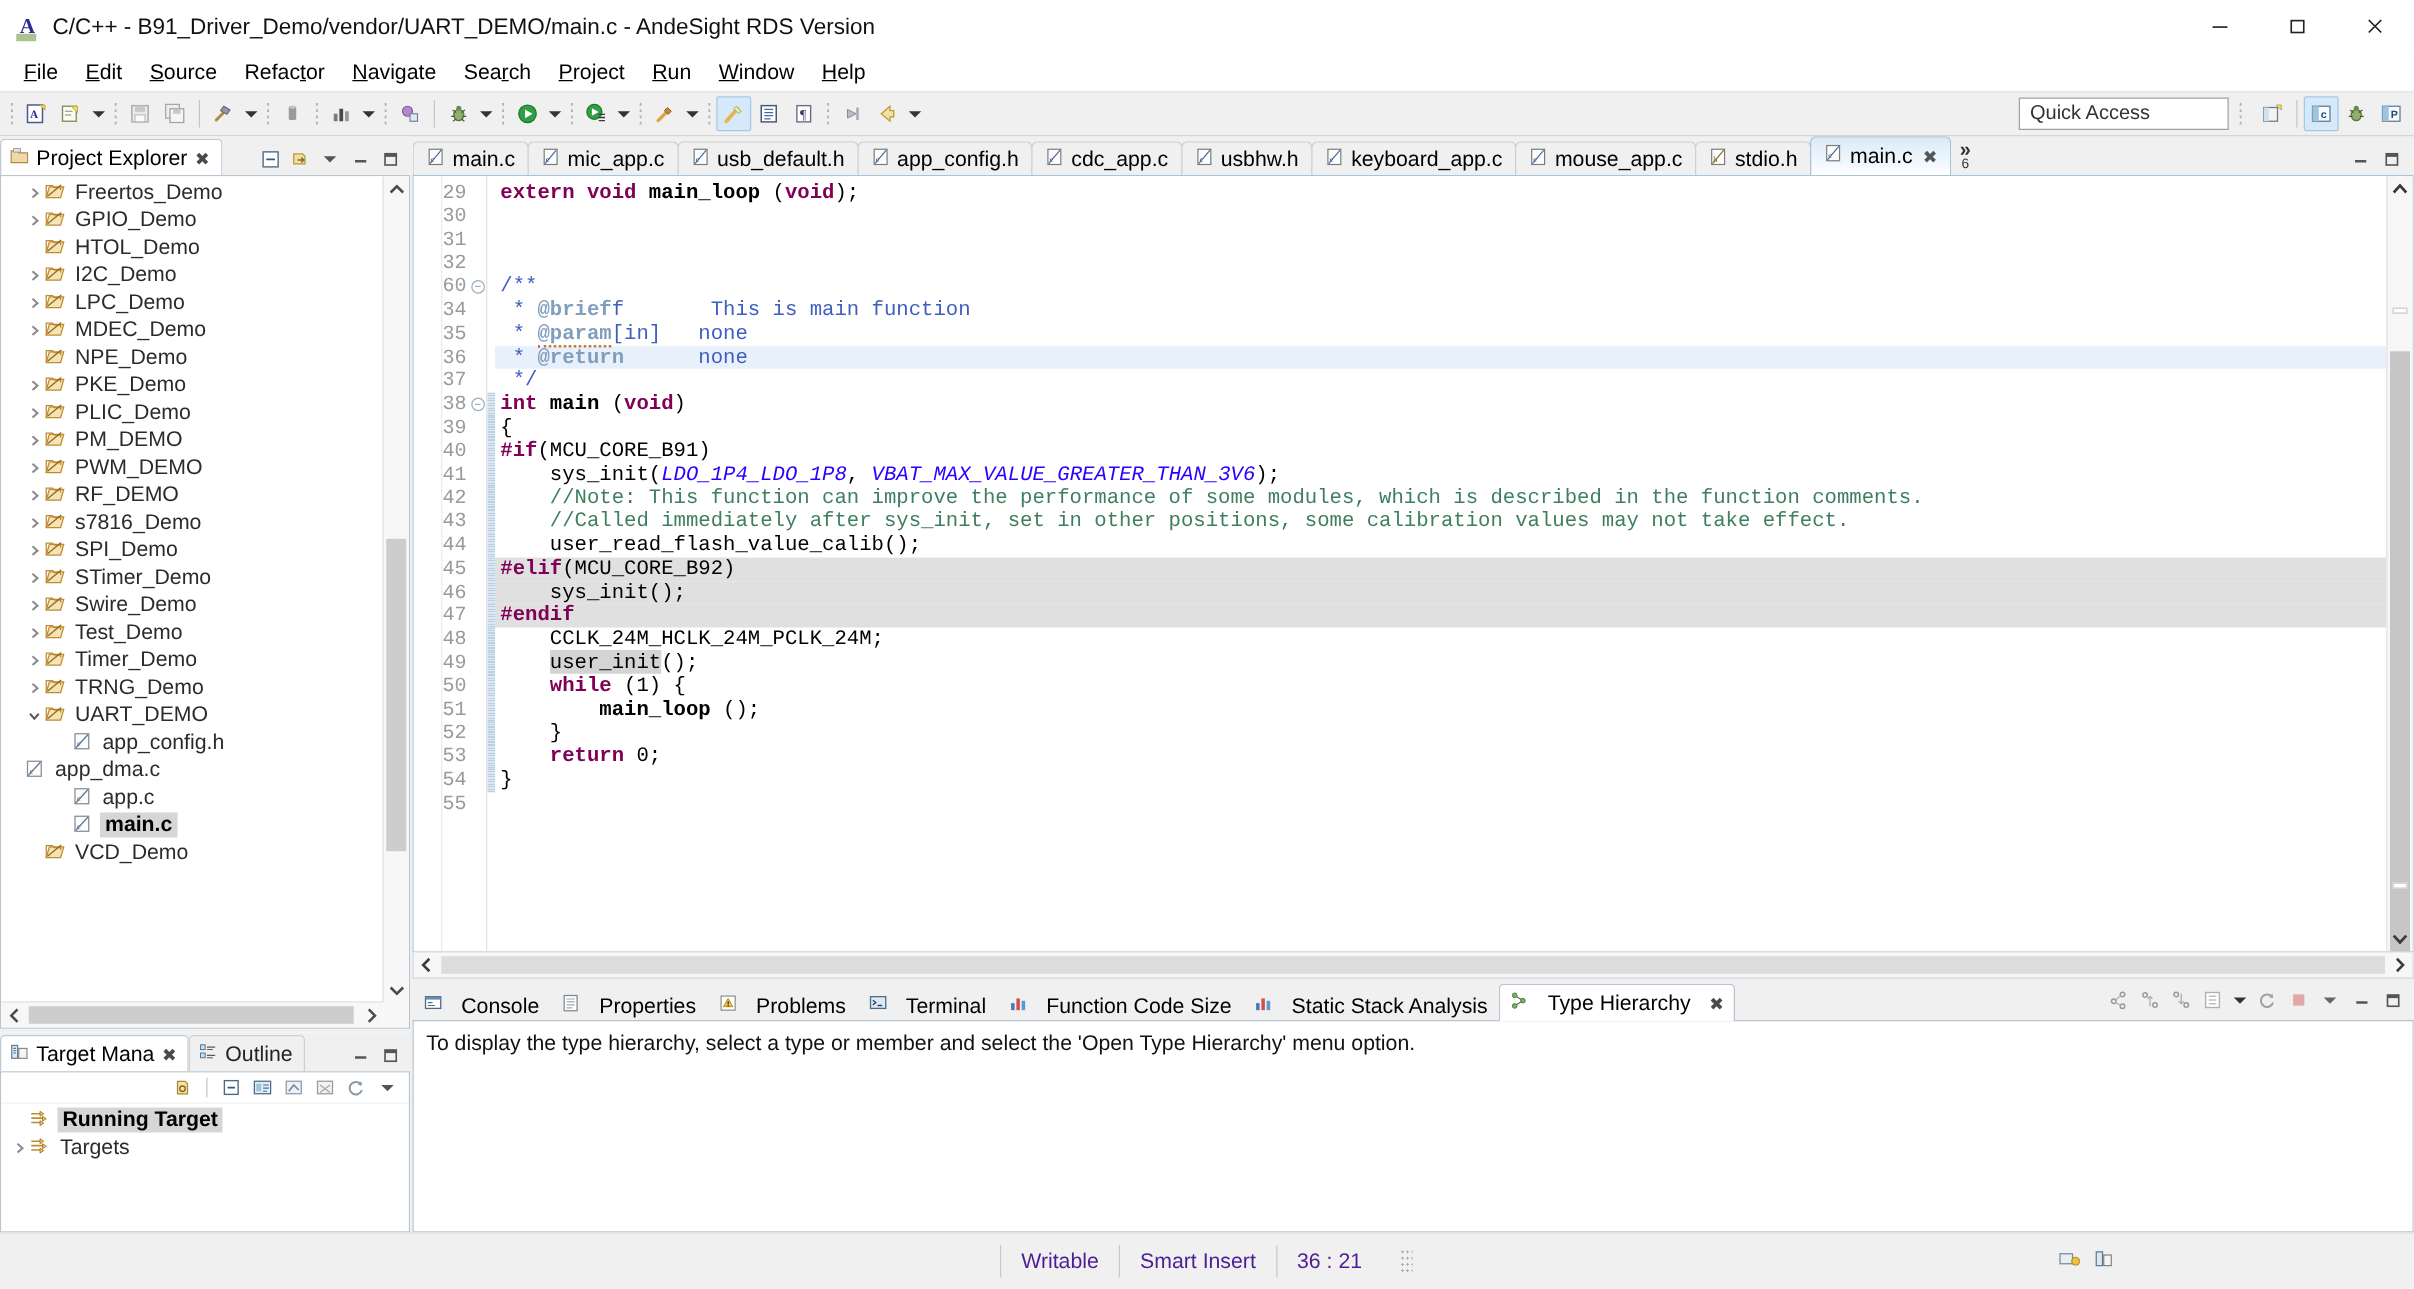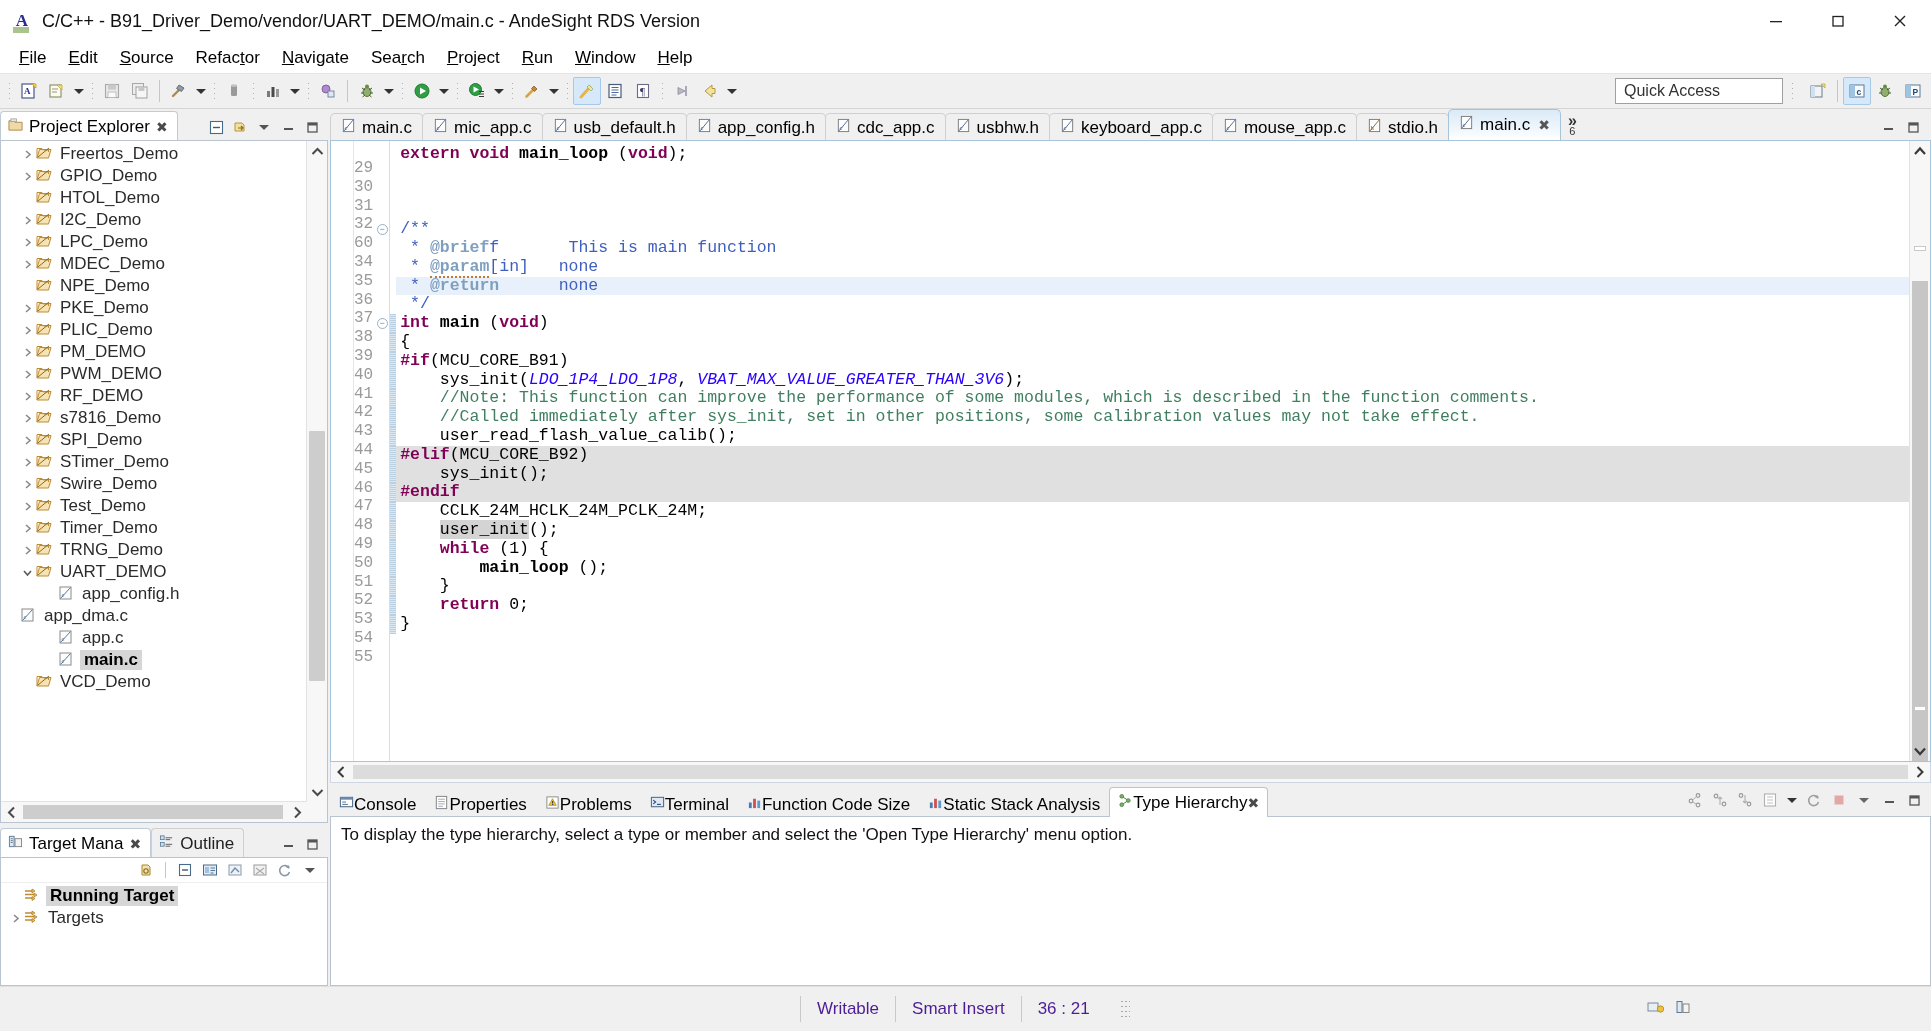--- a/index.html
+++ b/index.html
@@ -100,21 +100,21 @@
     border-color:#a8c4da;height:30px;top:0;z-index:3;
   }
   .ed-tab .x{font-size:14px;color:#555;margin-left:2px;}
   .ed-chev{display:flex;flex-direction:column;align-items:center;justify-content:center;padding:0 8px;font-size:14px;color:#333;height:28px;}
   .ed-chev b{font-size:16px;line-height:10px;}
   .ed-chev s{font-size:11px;text-decoration:none;line-height:10px;}
   .ed-winbtns{margin-left:auto;display:flex;align-items:center;gap:10px;padding-right:10px;color:#444;}
 
   .ed-body{flex:1 1 auto;display:flex;min-height:0;border:1px solid #a8c4da;background:#fff;position:relative;}
   .ed-marker{width:22px;flex:0 0 auto;background:#fff;border-right:1px solid #e6e6e6;}
-  .ed-gutter{flex:0 0 auto;background:#fff;padding-top:18px;text-align:right;}
+  .ed-gutter{flex:0 0 auto;background:#fff;padding-top:4px;text-align:right;}
   .gline{height:18.8px;line-height:18.8px;font-family:"Liberation Mono", monospace;font-size:16px;color:#9a9a9a;padding-right:2px;white-space:pre;}
   .ed-fold{width:14px;flex:0 0 auto;background:#fff;padding-top:4px;border-right:1px solid #dcdcdc;}
   .fline{height:18.8px;display:flex;align-items:center;justify-content:center;}
   .fold-box{width:9px;height:9px;border:1px solid #9ab0c4;border-radius:50%;display:flex;align-items:center;justify-content:center;color:#6f8ba3;font-size:9px;line-height:1;}
   .ed-changebar{width:6px;flex:0 0 auto;background:#fff;padding-top:4px;}
   .cline{height:18.8px;}
   .cline.changed{background:repeating-linear-gradient(0deg,#b9cfe3 0 1px,#dce8f2 1px 2px);}
   .ed-code{flex:1 1 auto;position:relative;overflow:hidden;padding-top:4px;background:#fff;}
   .cl{height:18.8px;line-height:18.8px;font-family:"Liberation Mono", monospace;font-size:16.5px;white-space:pre;color:#000;padding-left:4px;}
   .cl.hl{background:#e8f1fb;}
@@ -131,21 +131,21 @@
   .ed-sbv .arr{position:absolute;left:0;right:0;height:20px;display:flex;align-items:center;justify-content:center;color:#4c4c4c;}
   .ed-sbv .thumb{position:absolute;left:2px;right:2px;background:#c6c6c6;}
   .ed-sbv .mk{position:absolute;left:4px;width:10px;height:3px;border:1px solid #c9c9c9;background:#fff;}
   .ed-sbh{height:20px;flex:0 0 auto;background:#f7f7f7;border:1px solid #cfd8e2;border-top:none;position:relative;}
   .ed-sbh .arr{position:absolute;top:0;bottom:0;width:20px;display:flex;align-items:center;justify-content:center;color:#4c4c4c;}
   .ed-sbh .thumb{position:absolute;top:3px;bottom:3px;background:#dcdcdc;}
 
   
   .bottom{height:200px;flex:0 0 auto;display:flex;flex-direction:column;padding-top:3px;}
   .bt-tabrow{display:flex;align-items:flex-end;height:30px;background:#f0f0f0;}
-  .bt-tab{display:flex;align-items:center;gap:0;height:27px;padding:0 8px;font-size:17px;color:#000;white-space:nowrap;
+  .bt-tab{display:flex;align-items:center;gap:15px;height:27px;padding:0 8px;font-size:17px;color:#000;white-space:nowrap;
           border:1px solid transparent;border-bottom:none;border-radius:4px 4px 0 0;position:relative;top:2px;}
   .bt-tab.active{background:#ffffff;border-color:#b9c4d0;height:29px;top:1px;}
   .bt-tab .x{font-size:14px;color:#4a4a4a;}
   .bt-toolbar{margin-left:auto;display:flex;align-items:center;gap:3px;padding-right:6px;padding-bottom:3px;}
   .bt-body{flex:1 1 auto;background:#fff;border:1px solid #b9c4d0;padding:8px 10px;font-size:17px;color:#111;}
 
   
   .statusbar{height:44px;flex:0 0 auto;background:#f0f0f0;display:flex;align-items:center;border-top:1px solid #e0e0e0;position:relative;}
   .sb-cell{height:26px;display:flex;align-items:center;padding:0 16px;font-size:17px;color:#4c1d95;border-left:1px solid #c9c9c9;white-space:nowrap;}
   .sb-cell.first{border-left:1px solid #c9c9c9;}

